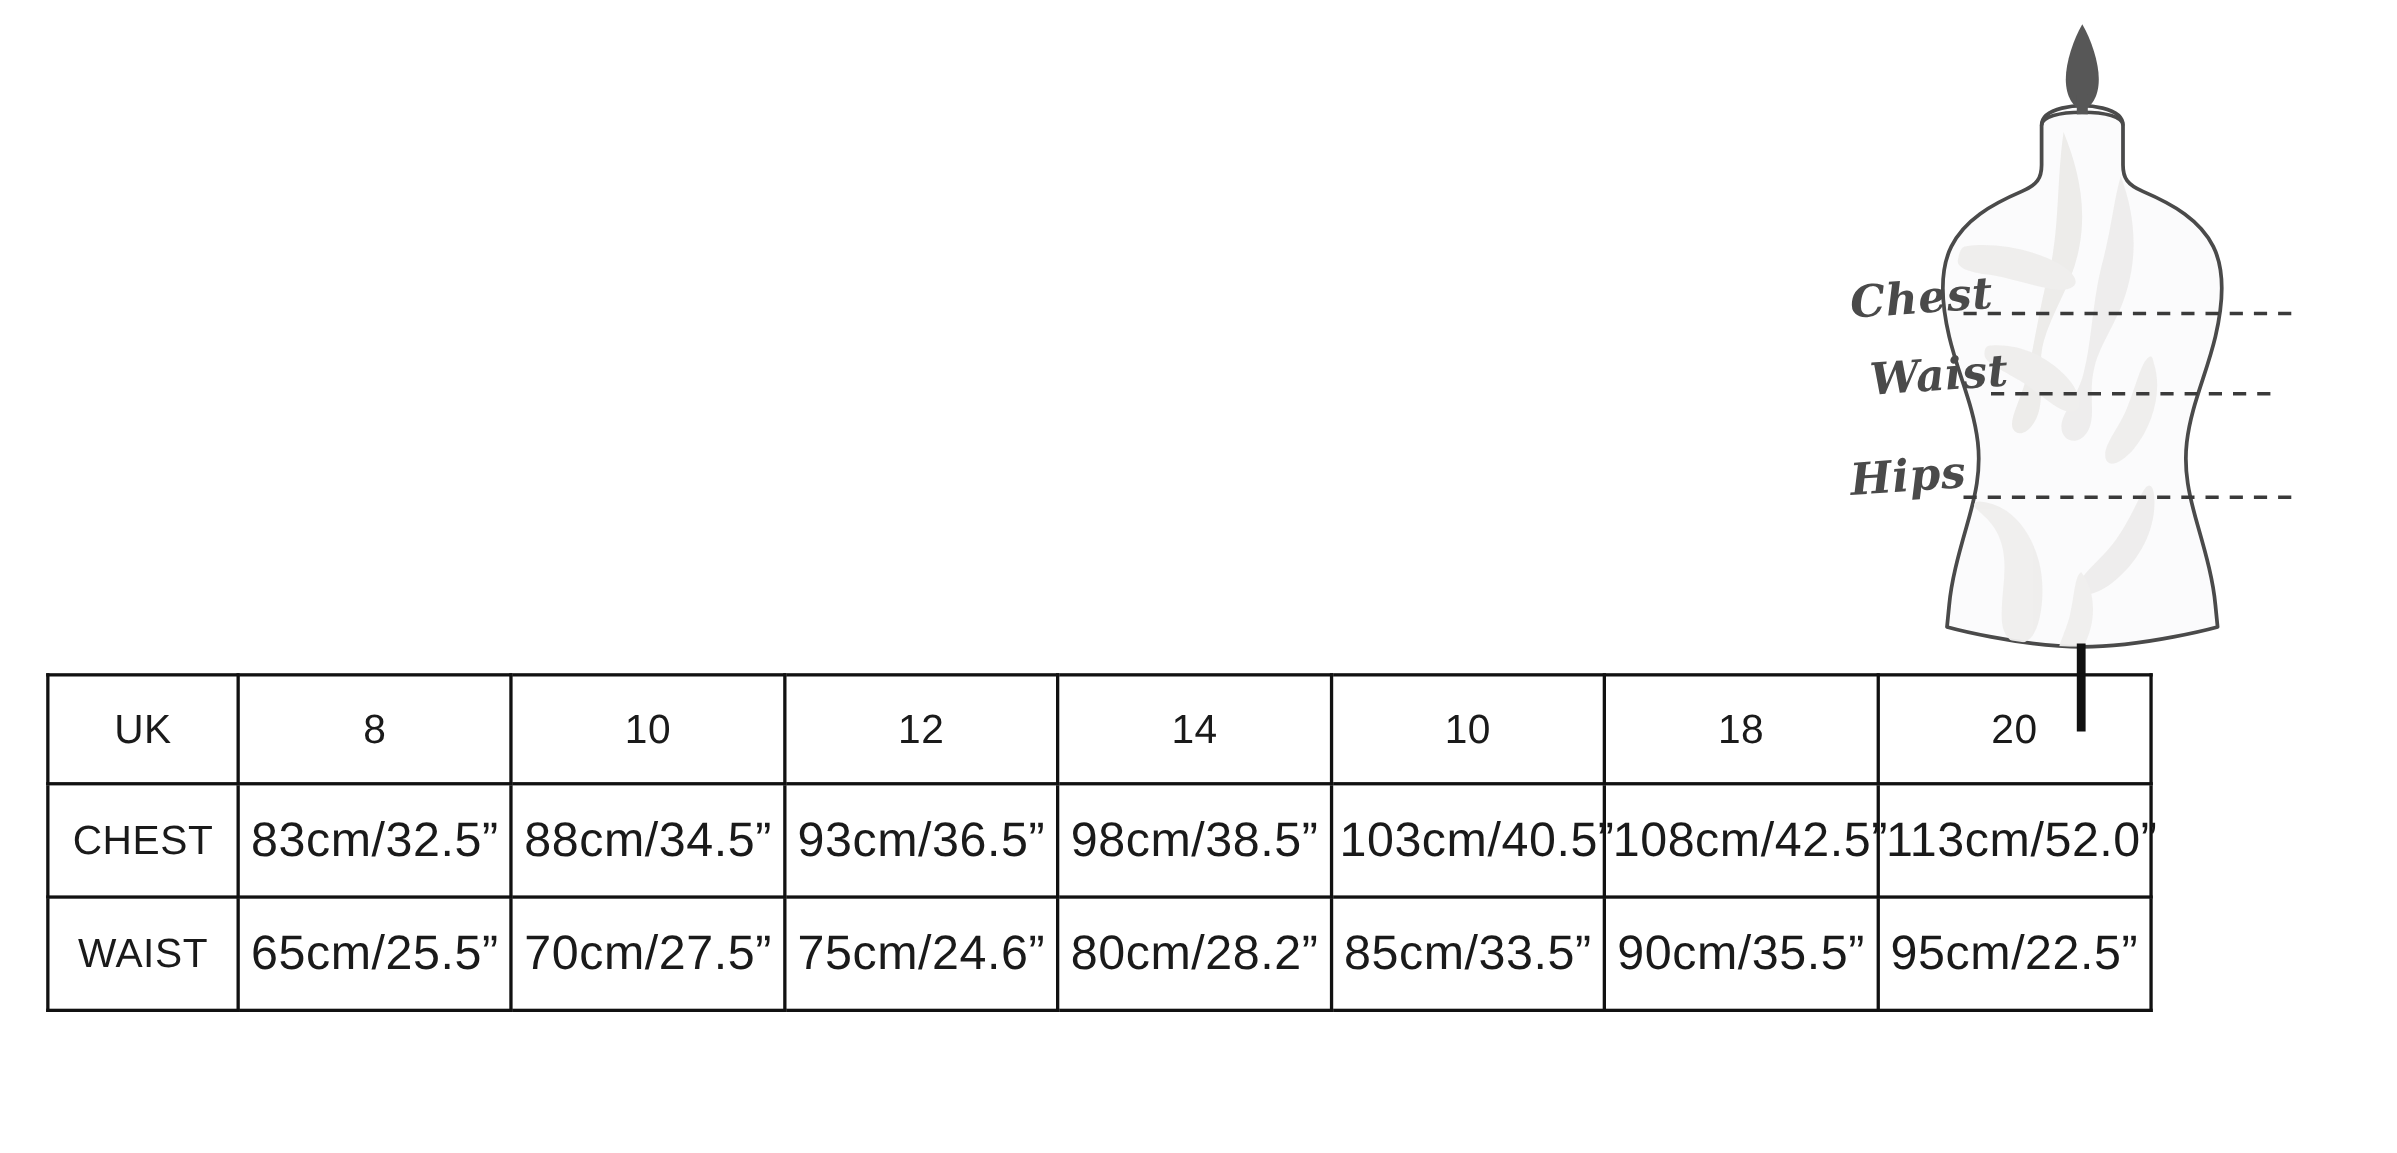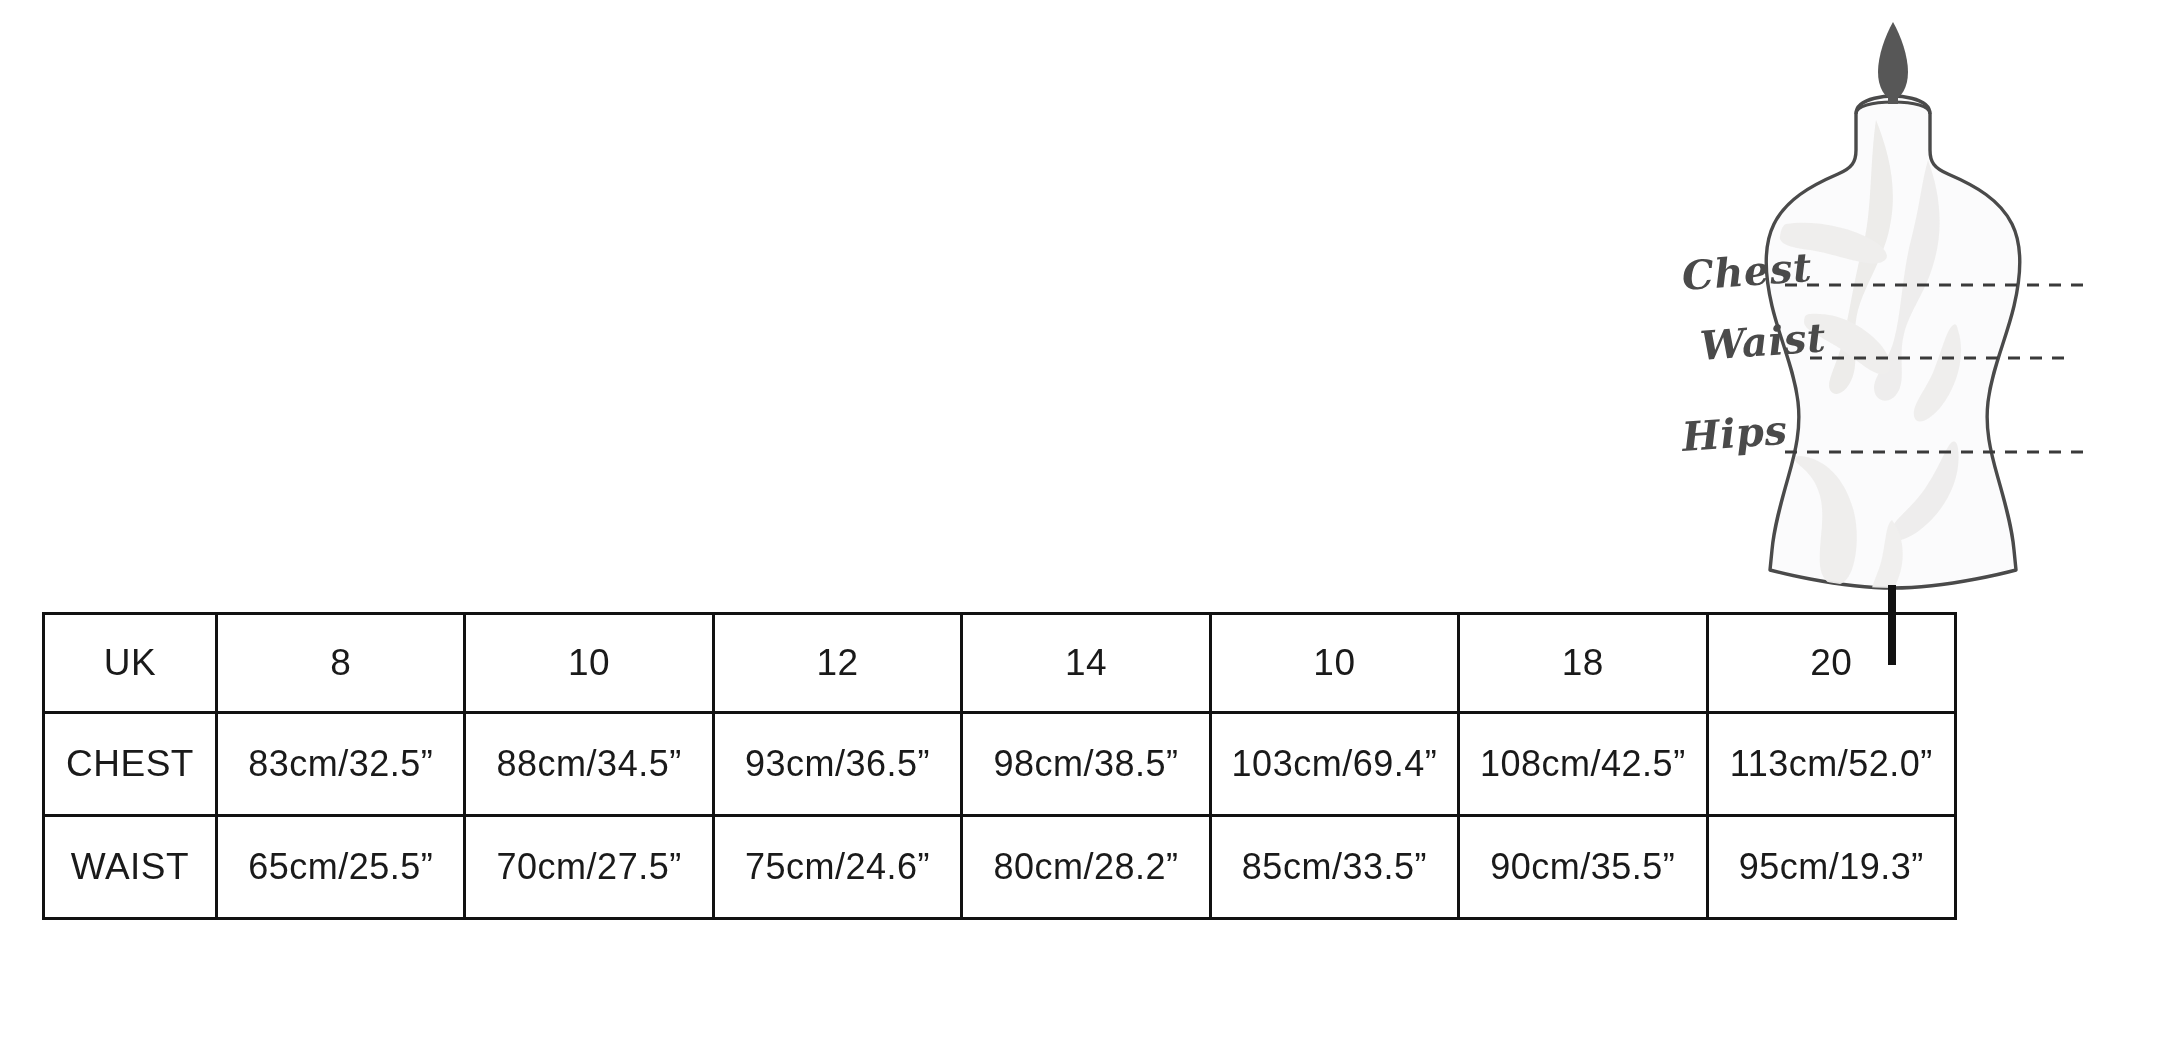--- a/index.html
+++ b/index.html
@@ -76,21 +76,21 @@
     letter-spacing: 0.5px;
   }
   table.size-table td.rowlabel {
     width: 158px;
     font-size: 37px;
   }
   table.size-table td.headcell {
     font-size: 37px;
   }
   table.size-table td.datacell {
-    font-size: 36px;
+    font-size: 44px;
     white-space: nowrap;
   }
   table.size-table tr.header-row td { height: 96px; }
 </style>
 </head>
 <body>
 
 <div id="mannequin-figure">
 
   <svg id="mannequin-svg" viewBox="0 0 470 660">
@@ -206,31 +206,31 @@
         <td class="headcell">18</td>
         <td class="headcell">20</td>
       </tr>
 
       <tr>
         <td class="rowlabel">CHEST</td>
         <td class="datacell">83cm/32.5”</td>
         <td class="datacell">88cm/34.5”</td>
         <td class="datacell">93cm/36.5”</td>
         <td class="datacell">98cm/38.5”</td>
-        <td class="datacell">103cm/69.4”</td>
+        <td class="datacell">103cm/40.5”</td>
         <td class="datacell">108cm/42.5”</td>
         <td class="datacell">113cm/52.0”</td>
       </tr>
 
       <tr>
         <td class="rowlabel">WAIST</td>
         <td class="datacell">65cm/25.5”</td>
         <td class="datacell">70cm/27.5”</td>
         <td class="datacell">75cm/24.6”</td>
         <td class="datacell">80cm/28.2”</td>
         <td class="datacell">85cm/33.5”</td>
         <td class="datacell">90cm/35.5”</td>
-        <td class="datacell">95cm/19.3”</td>
+        <td class="datacell">95cm/22.5”</td>
       </tr>
 
     </tbody>
   </table>
 </div>
 
 </body></html>

